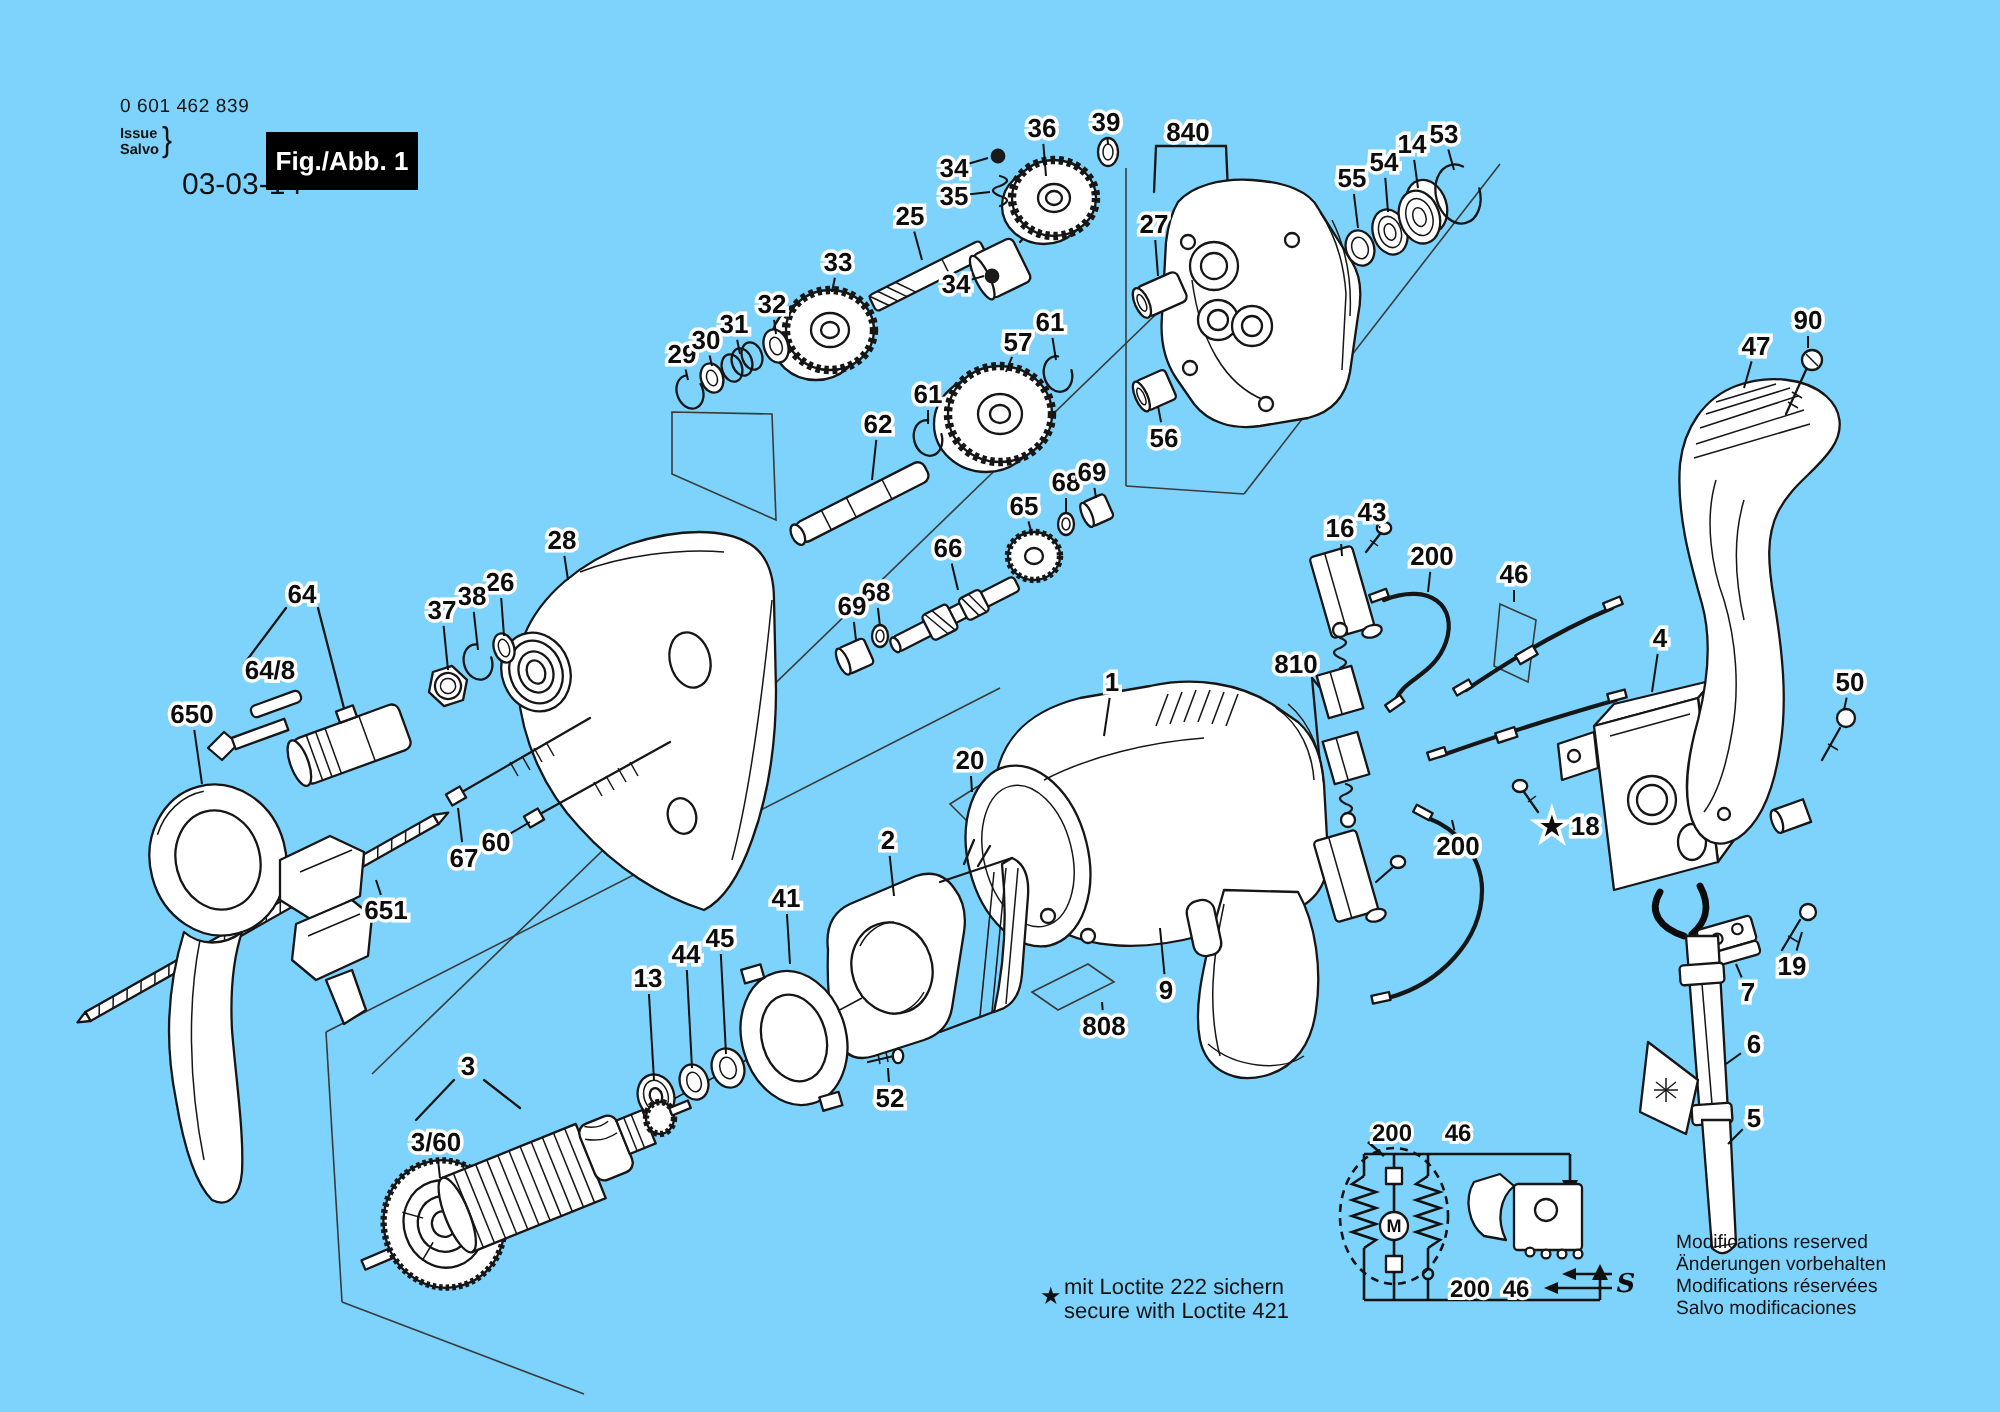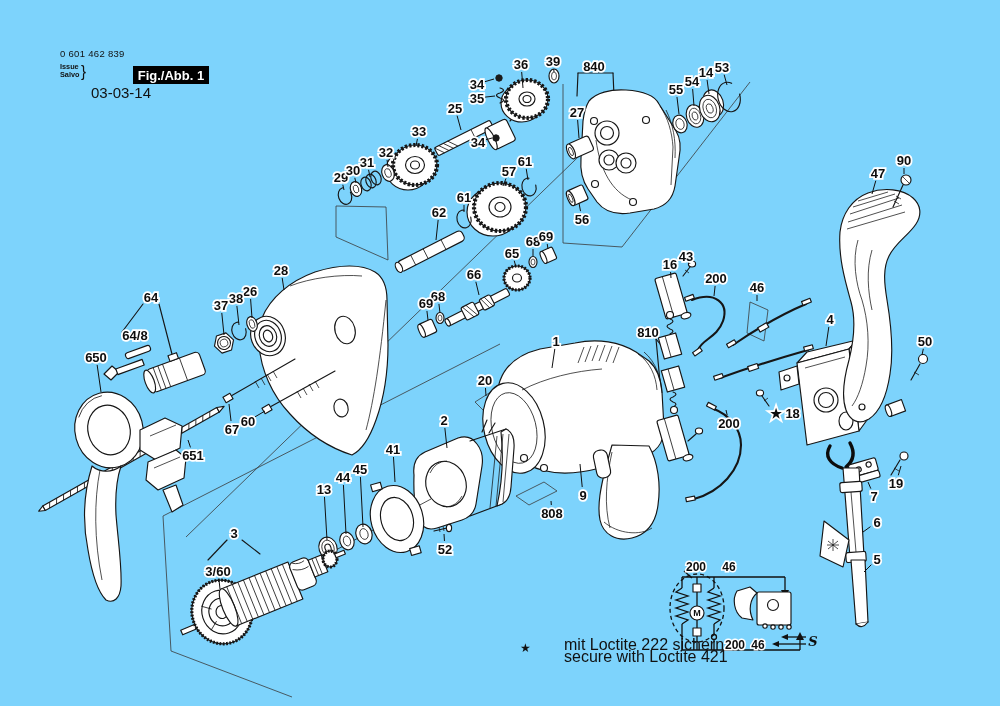--- a/index.html
+++ b/index.html
@@ -3,23 +3,23 @@
 <meta charset="utf-8">
 <style>
   html,body{margin:0;padding:0;background:#fff;}
   .page{position:relative;width:1000px;height:706px;background:#7dd3fc;
         font-family:"Liberation Sans",sans-serif;color:#111;overflow:hidden;}
   .abs{position:absolute;}
   .pn{left:60px;top:48px;font-size:9.5px;letter-spacing:.3px;}
   .issue{left:60px;top:63px;font-size:7.3px;line-height:7.6px;font-weight:bold;}
   .brace{left:81px;top:62px;font-size:15px;font-weight:400;transform:scaleY(1.15);}
   .date{left:91px;top:84px;font-size:15px;text-align:right;}
-  .figbox{left:133px;top:66px;width:76px;height:18px;background:#000;color:#fff;
+  .figbox{left:133px;top:66px;width:76px;height:29px;background:#000;color:#fff;
           font-weight:bold;font-size:13px;display:flex;align-items:center;justify-content:center;}
-  .loct{left:564px;top:639px;font-size:16px;line-height:11.5px;}
+  .loct{left:532px;top:639px;font-size:11px;line-height:11.5px;}
   .loctstar{left:520px;top:641px;font-size:12px;}
   .legal{left:838px;top:616px;font-size:9.6px;line-height:11px;}
   svg{position:absolute;left:0;top:0;}
   .p{fill:#fff;stroke:#161616;stroke-width:1.15;stroke-linejoin:round;stroke-linecap:round;}
   .ln{fill:none;stroke:#161616;stroke-width:1.15;stroke-linejoin:round;stroke-linecap:round;}
   .tn{fill:none;stroke:#161616;stroke-width:.75;}
   .gl{fill:none;stroke:#3a3a3a;stroke-width:.8;}
   .teeth{fill:none;stroke:#161616;stroke-width:4.2;stroke-dasharray:2.3 1.9;}
   .teeth2{fill:none;stroke:#161616;stroke-width:3.2;stroke-dasharray:1.8 1.5;}
   .wire{fill:none;stroke:#161616;stroke-width:2.1;stroke-linecap:round;}
@@ -789,13 +789,19 @@
         <line x1="871.3431457505076" y1="564.6568542494924" x2="864" y2="572" class="leader"></line>
         <text x="877" y="563.5" class="plabel">5</text>
       </g>
   </svg>
 
   <div class="abs loctstar">★</div>
   <div class="abs loct">
     <div>mit Loctite 222 sichern</div>
     <div>secure with Loctite 421</div>
   </div>
+  <div class="abs legal">
+    <div>Modifications reserved</div>
+    <div>Änderungen vorbehalten</div>
+    <div>Modifications réservées</div>
+    <div>Salvo modificaciones</div>
+  </div>
 </div>
 
 </body></html>

